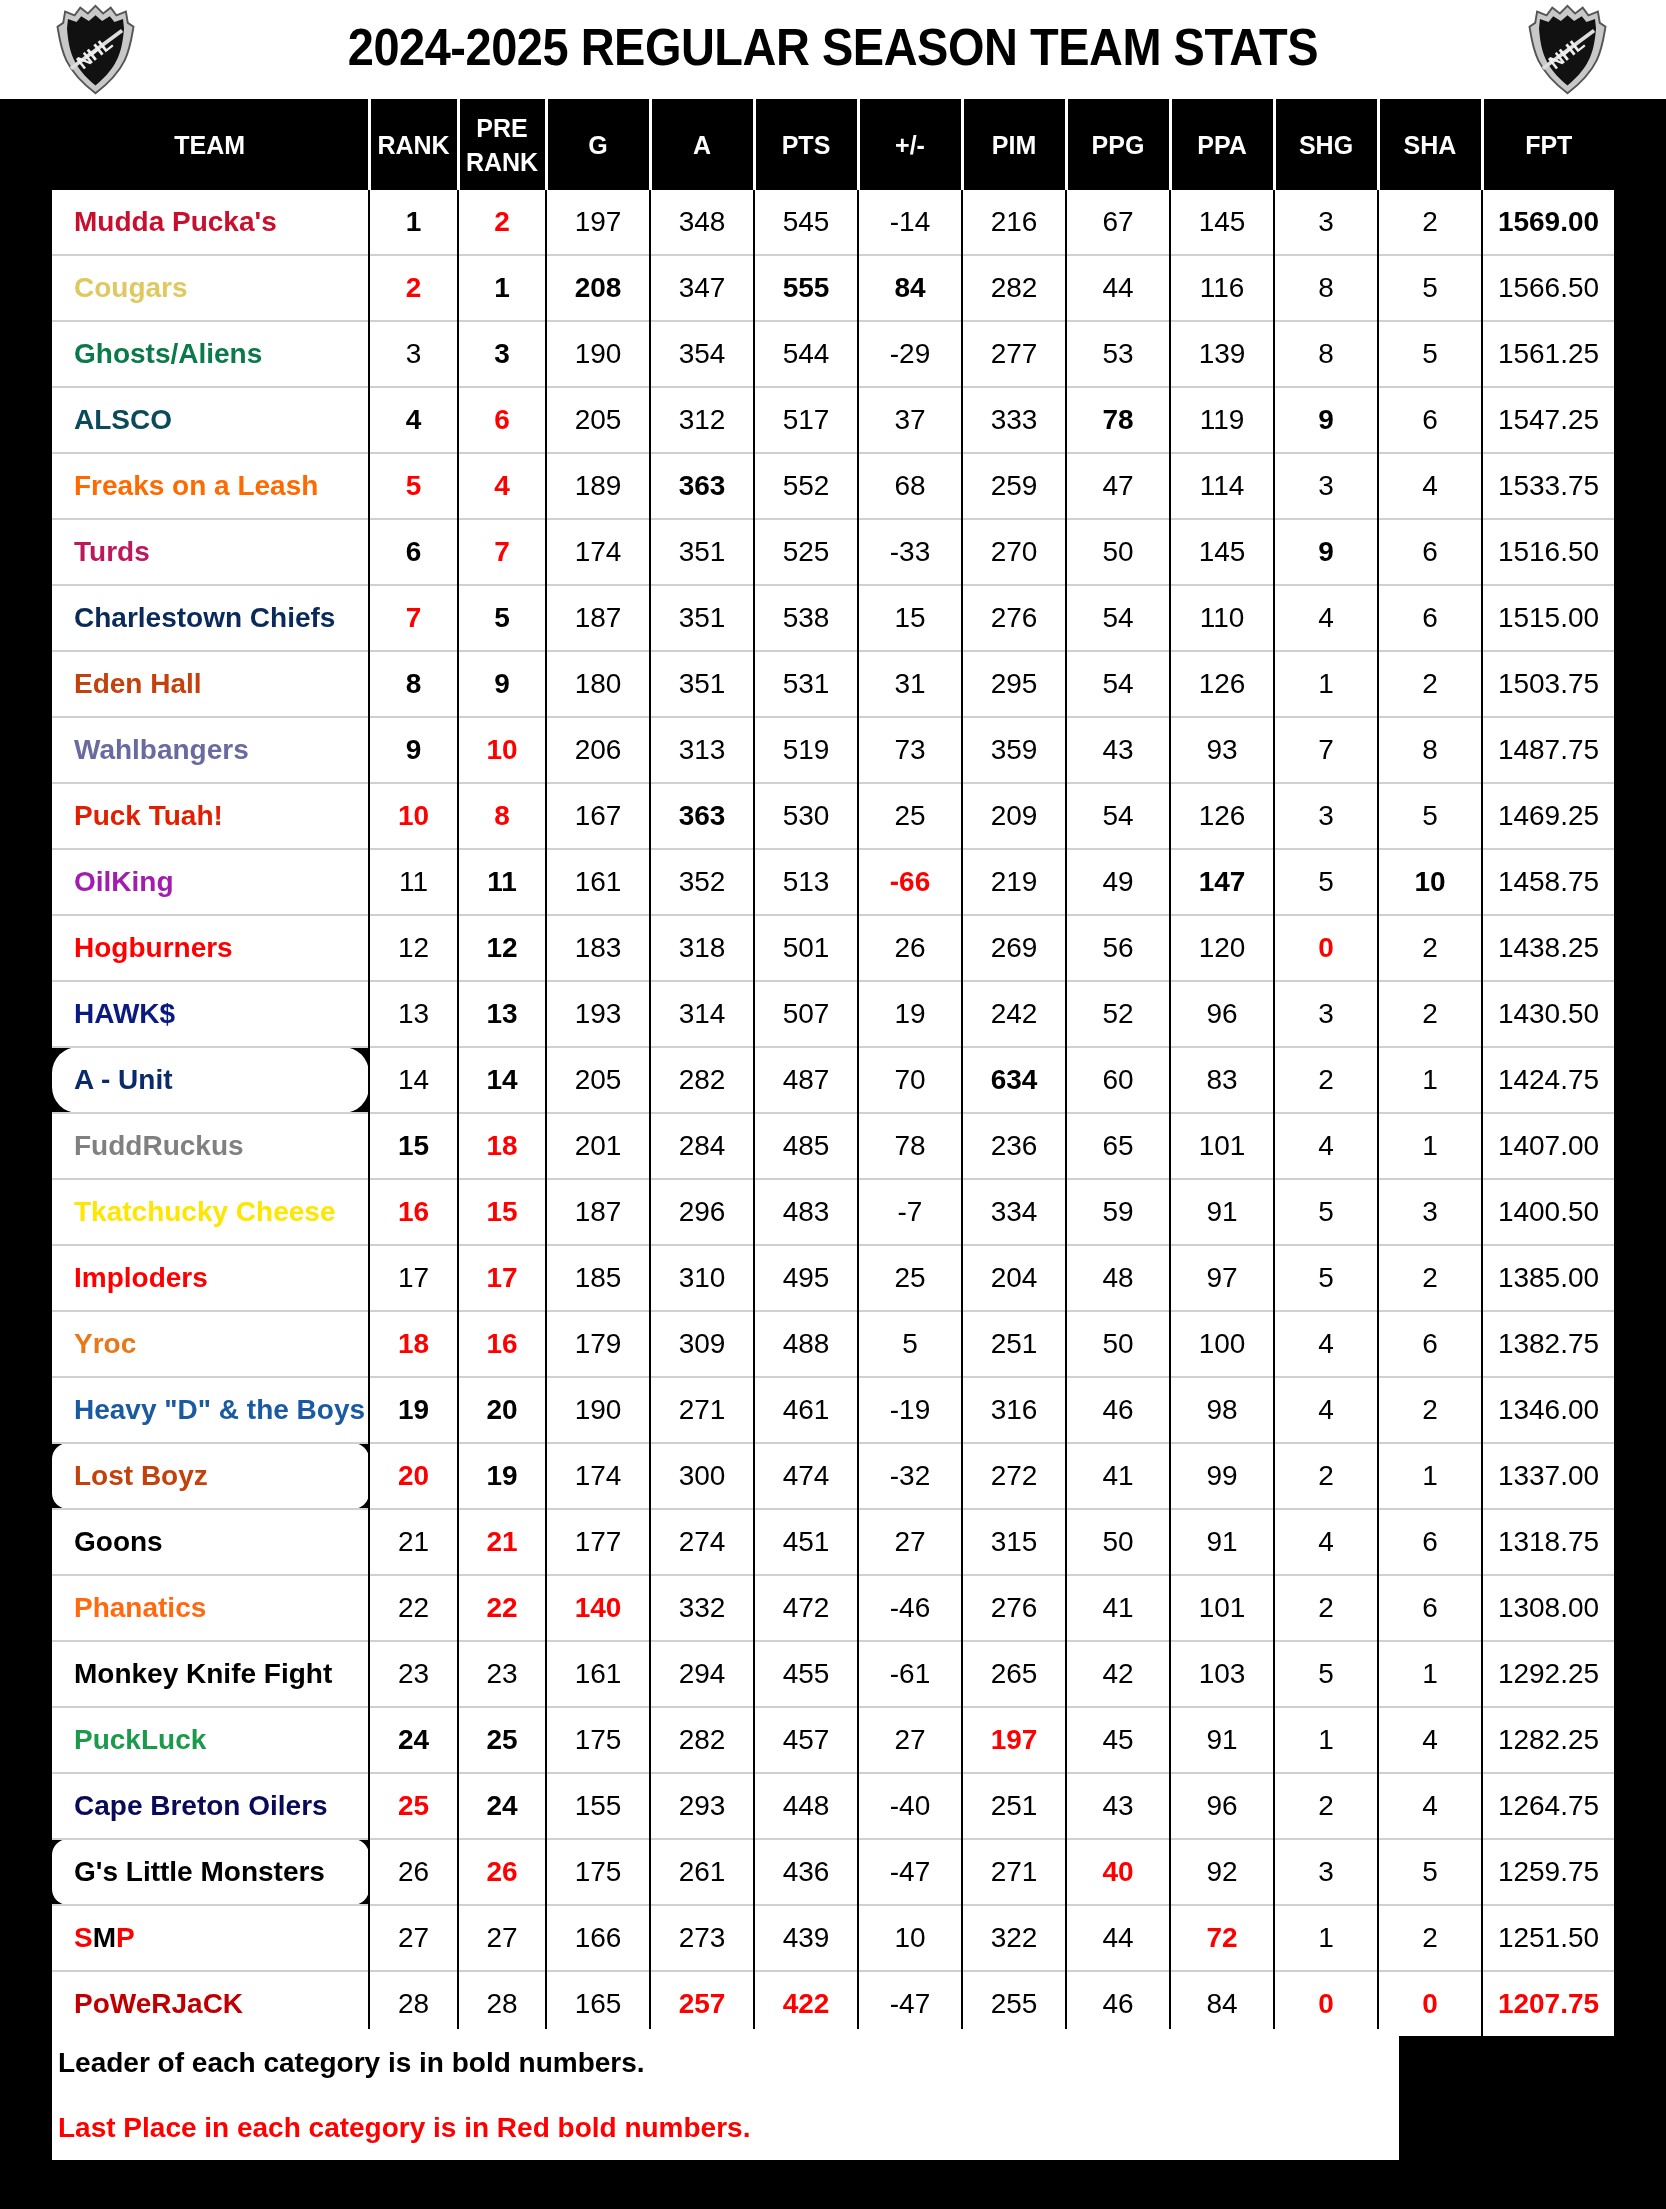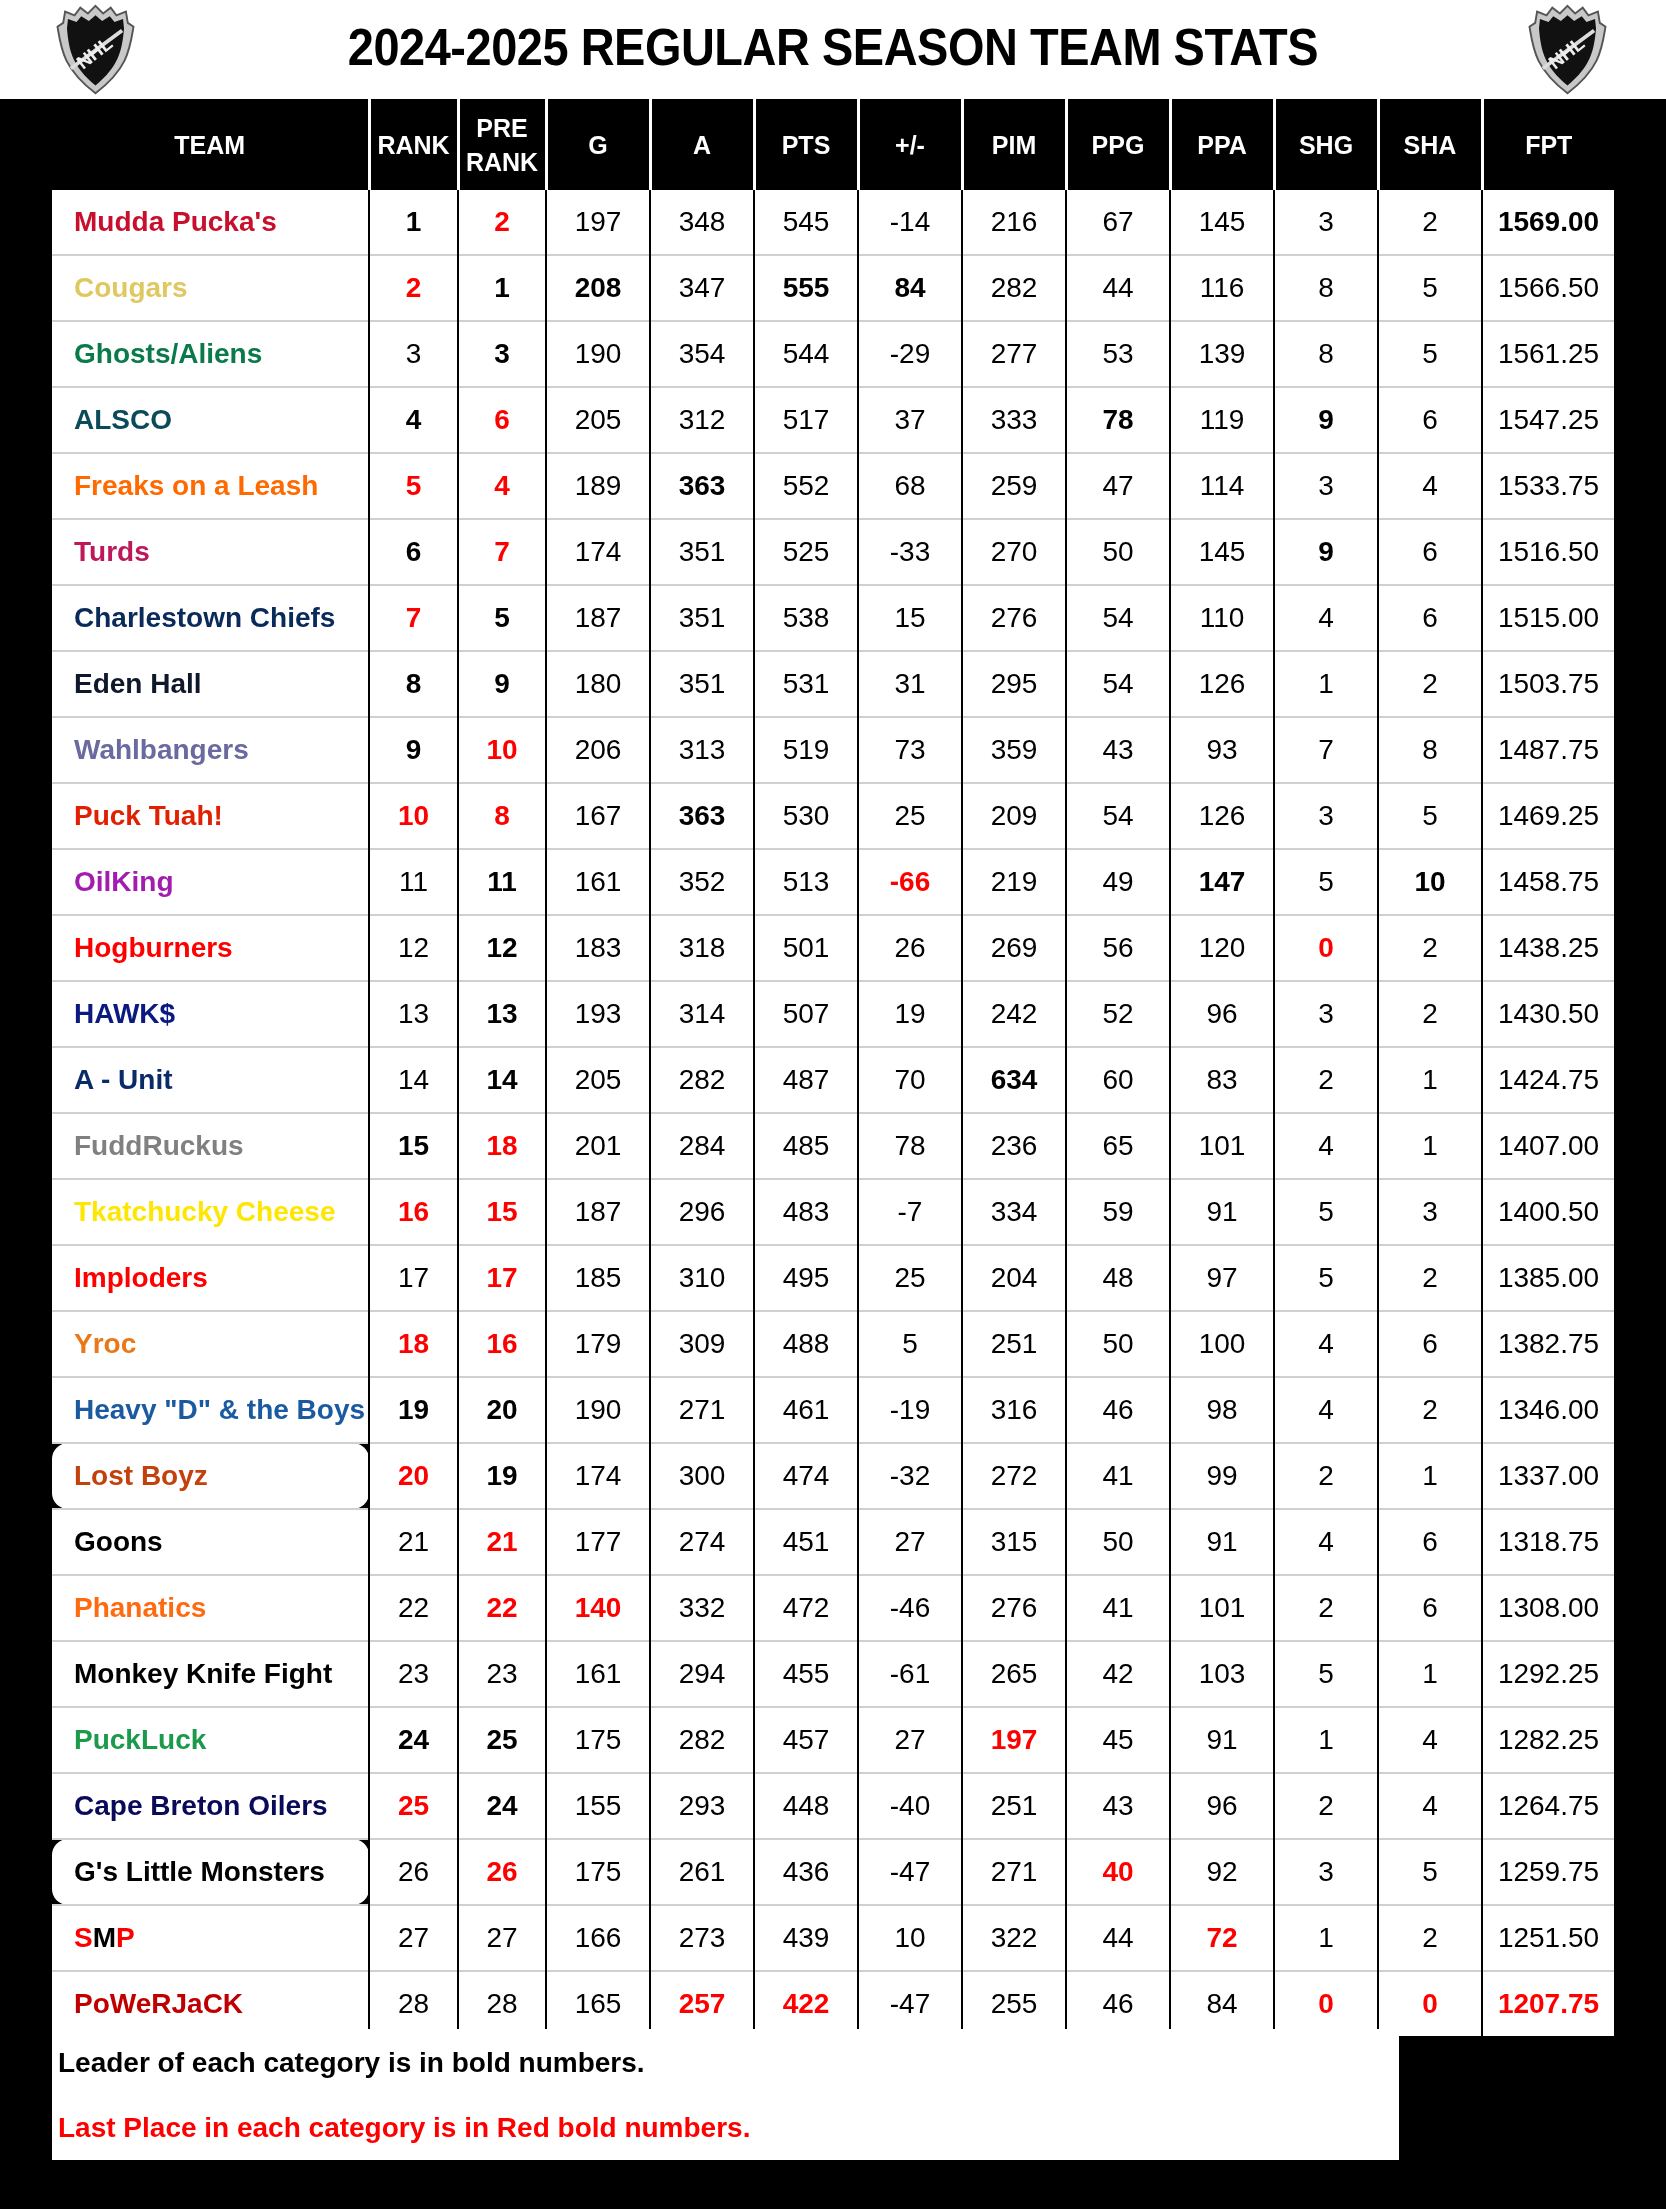--- a/index.html
+++ b/index.html
@@ -197,21 +197,21 @@
         <td>276</td>
         <td>54</td>
         <td>110</td>
         <td>4</td>
         <td>6</td>
         <td>1515.00</td>
         <td class="spacer-r"></td>
       </tr>
       <tr>
         <td class="spacer"></td>
-        <td class="team" style="color: #0f172a;">Eden Hall</td>
+        <td class="team" style="color: #c2410c;">Eden Hall</td>
         <td class="b">8</td>
         <td class="b">9</td>
         <td>180</td>
         <td>351</td>
         <td>531</td>
         <td>31</td>
         <td>295</td>
         <td>54</td>
         <td>126</td>
         <td>1</td>
@@ -299,21 +299,21 @@
         <td>242</td>
         <td>52</td>
         <td>96</td>
         <td>3</td>
         <td>2</td>
         <td>1430.50</td>
         <td class="spacer-r"></td>
       </tr>
       <tr>
         <td class="spacer"></td>
-        <td class="team" style="color: rgb(10, 42, 106);">A - Unit</td>
+        <td class="team" style="color: rgb(10, 42, 106); border-radius: 26px;">A - Unit</td>
         <td>14</td>
         <td class="b">14</td>
         <td>205</td>
         <td>282</td>
         <td>487</td>
         <td>70</td>
         <td class="b">634</td>
         <td>60</td>
         <td>83</td>
         <td>2</td>

